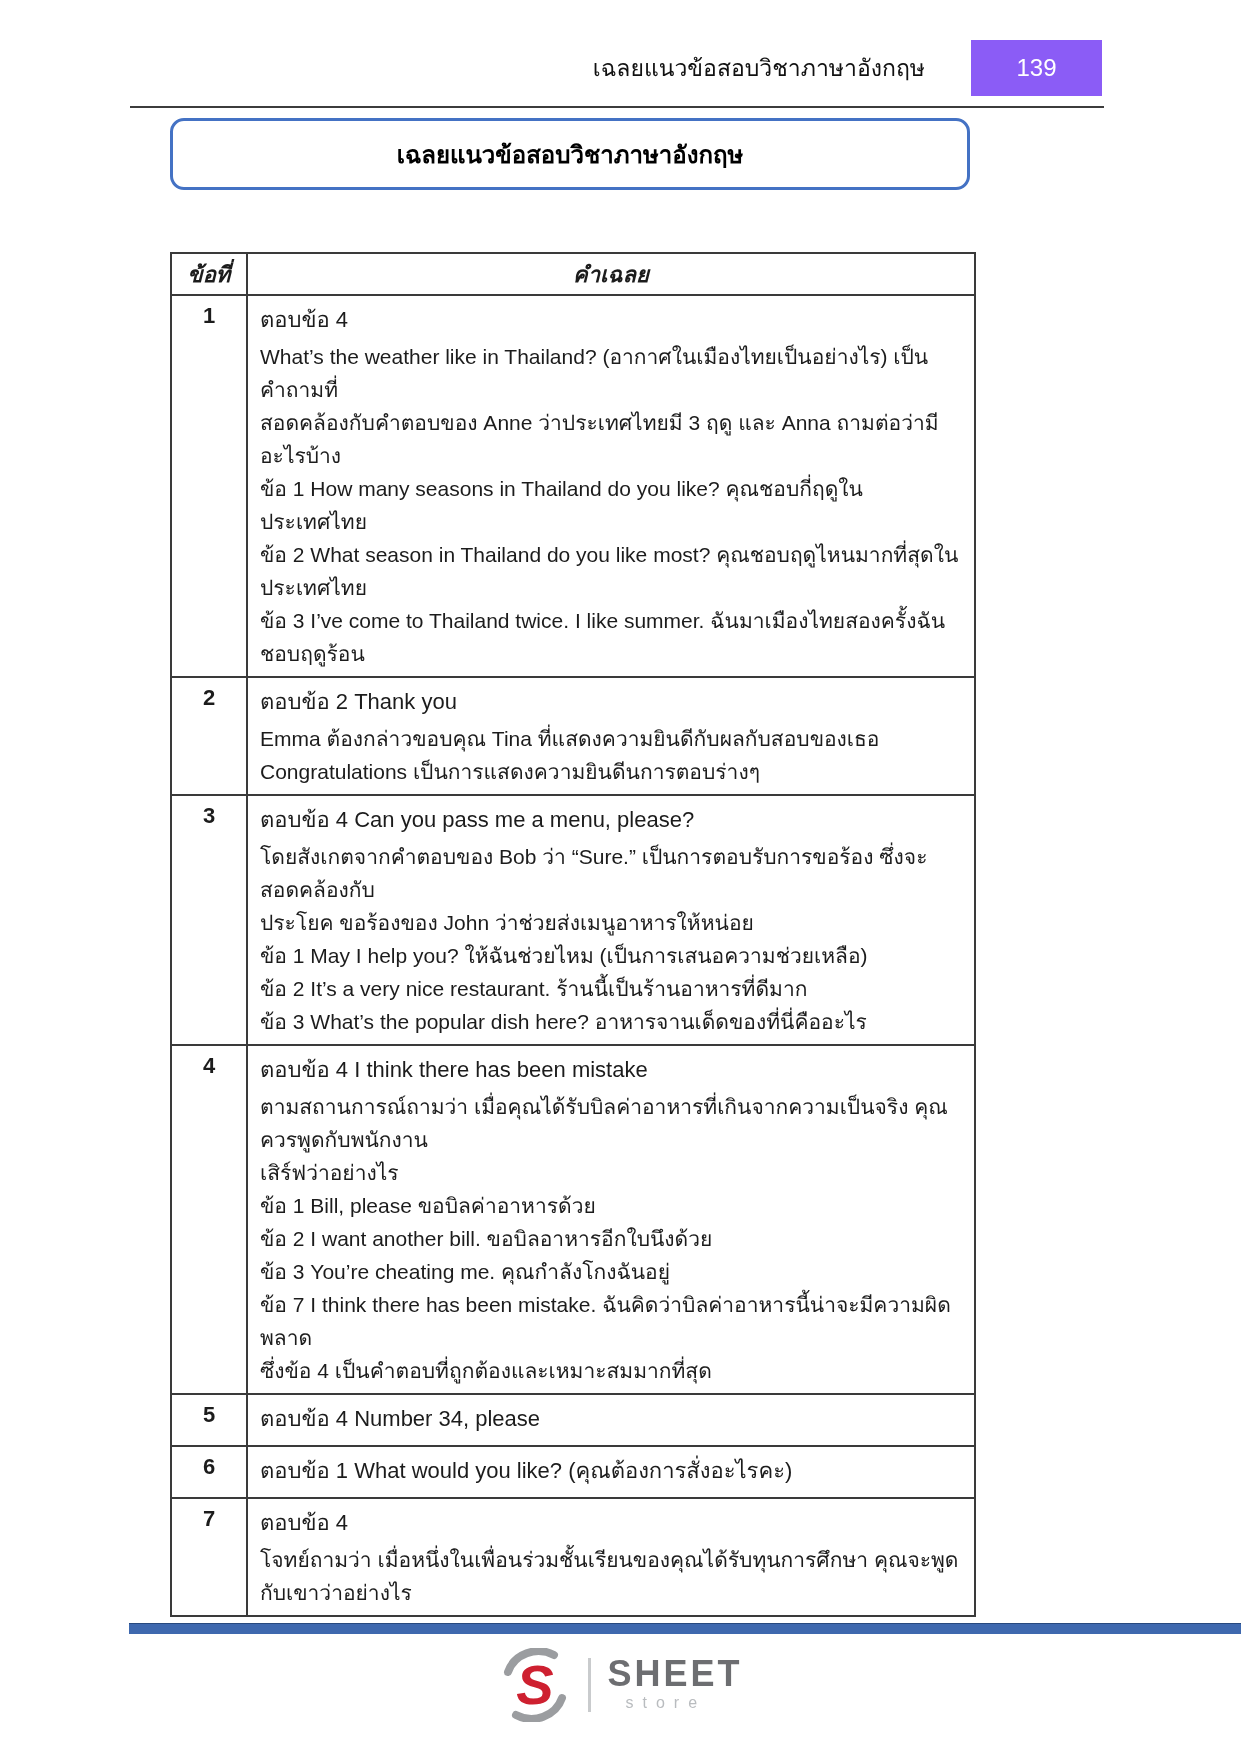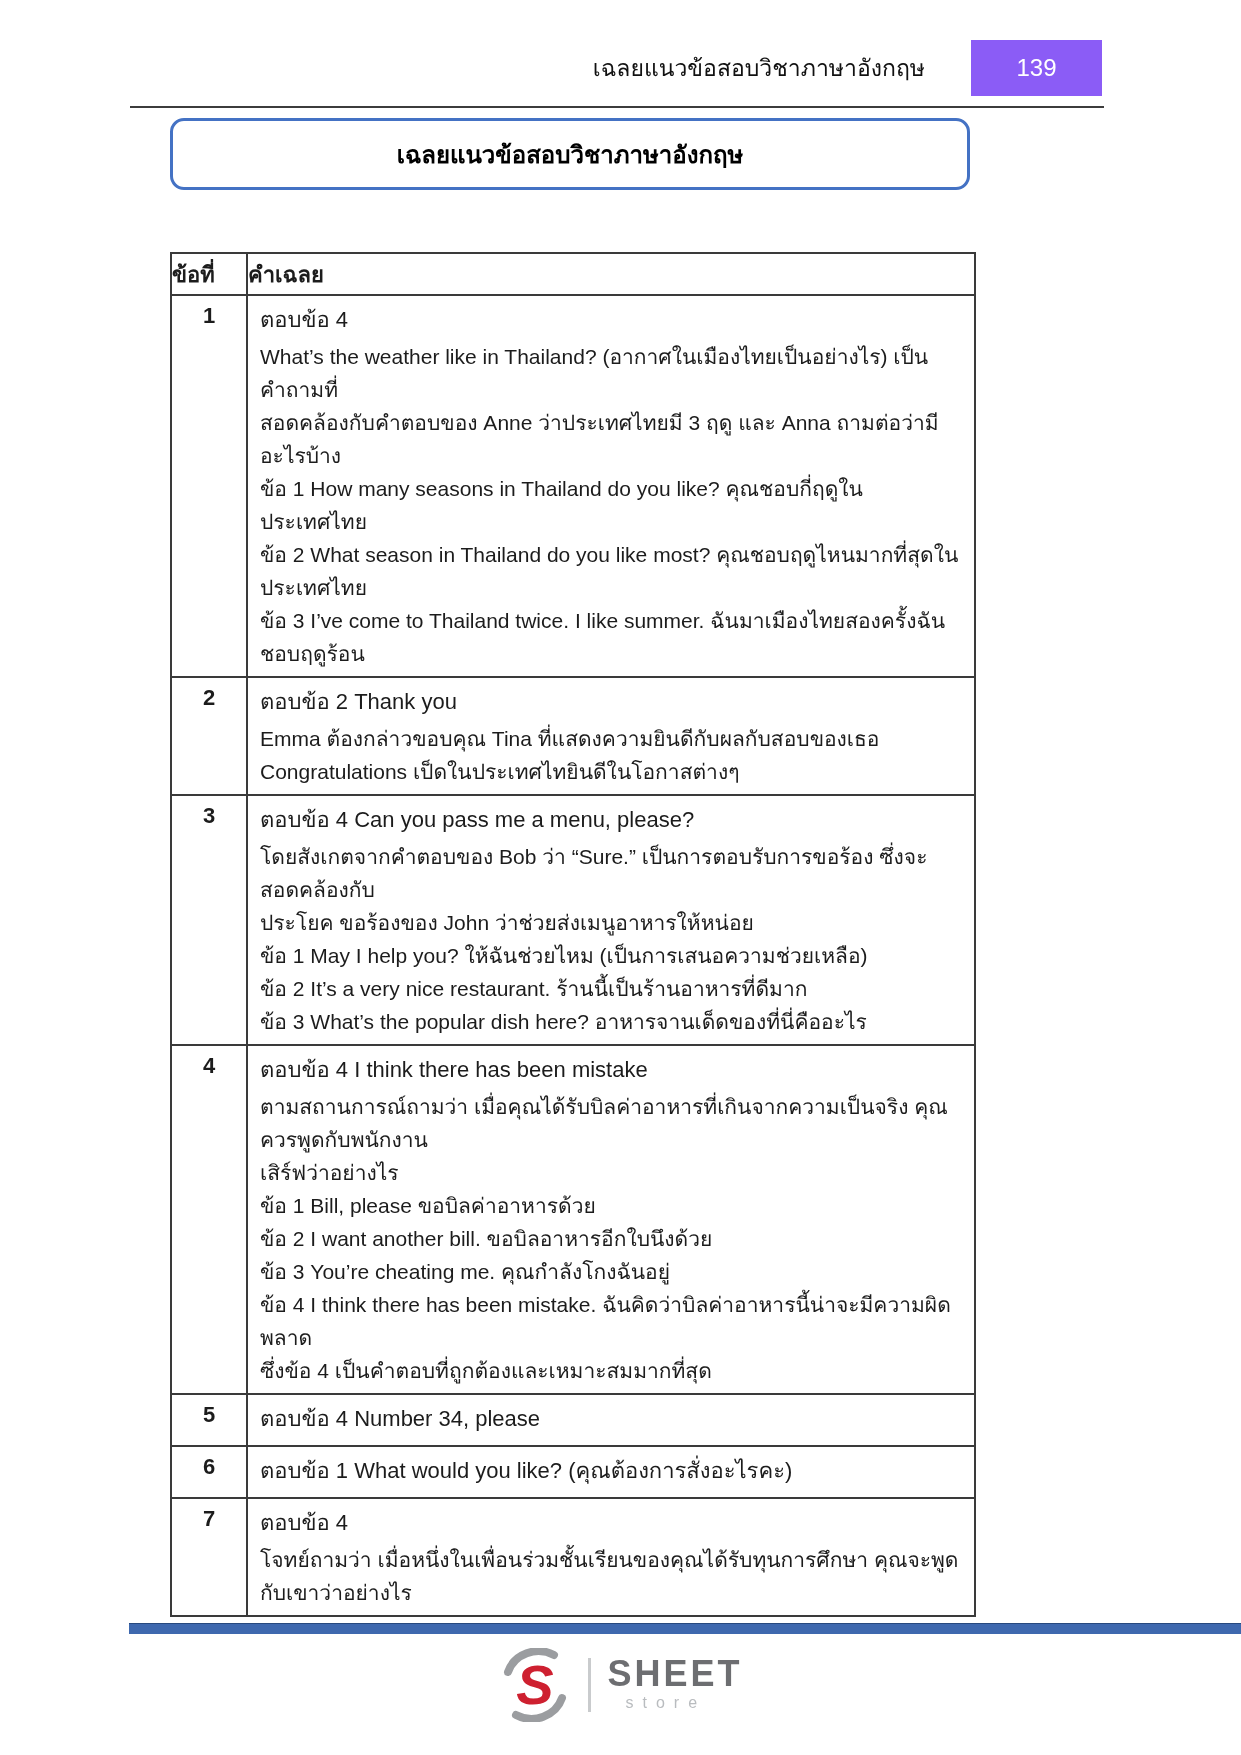--- a/index.html
+++ b/index.html
@@ -17,21 +17,21 @@
   
   .title-box { position:absolute; top:118px; left:170px; width:800px; height:72px;
                border:3px solid #4472C4; border-radius:14px;
                display:flex; align-items:center; justify-content:center; background:#fff; }
   .title-box-text { font-weight:bold; font-size:24px; color:#000; }
 
   
   .answers-table { position:absolute; top:252px; left:170px; width:806px;
                    border-collapse:collapse; font-size:21px; color:#1c1c1c; }
   .answers-table th, .answers-table td { border:2px solid #3a3a3a; }
-  .answers-table th { height:42px; font-size:22px; font-weight:bold; text-align:left; padding:0; }
+  .answers-table th { height:42px; font-size:22px; font-weight:bold; text-align:center; padding:0;font-style:italic; }
   .col-no { width:76px; }
   td.cell-no { text-align:center; vertical-align:top; padding-top:7px; font-size:22px; font-weight:bold; }
   td.cell-answer { padding:4px 10px 6px 12px; vertical-align:top; }
   .row-title { font-weight:normal; font-size:22px; line-height:40px; }
   .line { line-height:33px; }
 
   
   .footer-bar { position:absolute; top:1623px; left:129px; width:1112px; height:11px;
                 background:#3E68AE; border-top:1px solid #27497f; }
   .footer-logo { position:absolute; top:1648px; left:0; width:100%;
@@ -76,21 +76,21 @@
           <div class="line">ข้อ 2 What season in Thailand do you like most? คุณชอบฤดูไหนมากที่สุดในประเทศไทย</div>
           <div class="line">ข้อ 3 I’ve come to Thailand twice. I like summer. ฉันมาเมืองไทยสองครั้งฉันชอบฤดูร้อน</div>
         </td>
       </tr>
 
       <tr>
         <td class="cell-no">2</td>
         <td class="cell-answer">
           <div class="row-title">ตอบข้อ 2   Thank you</div>
           <div class="line">Emma ต้องกล่าวขอบคุณ Tina ที่แสดงความยินดีกับผลกับสอบของเธอ</div>
-          <div class="line">Congratulations เป็ดในประเทศไทยินดีในโอกาสต่างๆ</div>
+          <div class="line">Congratulations เป็นการแสดงความยินดีนการตอบร่างๆ</div>
         </td>
       </tr>
 
       <tr>
         <td class="cell-no">3</td>
         <td class="cell-answer">
           <div class="row-title">ตอบข้อ 4 Can you pass me a menu, please?</div>
           <div class="line">โดยสังเกตจากคำตอบของ Bob ว่า  “Sure.” เป็นการตอบรับการขอร้อง ซึ่งจะสอดคล้องกับ</div>
           <div class="line">ประโยค ขอร้องของ John ว่าช่วยส่งเมนูอาหารให้หน่อย</div>
           <div class="line">ข้อ 1 May I help you? ให้ฉันช่วยไหม (เป็นการเสนอความช่วยเหลือ)</div>
@@ -101,21 +101,21 @@
 
       <tr>
         <td class="cell-no">4</td>
         <td class="cell-answer">
           <div class="row-title">ตอบข้อ 4  I think there has been mistake</div>
           <div class="line">ตามสถานการณ์ถามว่า เมื่อคุณได้รับบิลค่าอาหารที่เกินจากความเป็นจริง คุณควรพูดกับพนักงาน</div>
           <div class="line">เสิร์ฟว่าอย่างไร</div>
           <div class="line">ข้อ 1 Bill, please ขอบิลค่าอาหารด้วย</div>
           <div class="line">ข้อ 2 I want another bill. ขอบิลอาหารอีกใบนึงด้วย</div>
           <div class="line">ข้อ 3 You’re cheating me. คุณกำลังโกงฉันอยู่</div>
-          <div class="line">ข้อ 4 I think there has been mistake. ฉันคิดว่าบิลค่าอาหารนี้น่าจะมีความผิดพลาด</div>
+          <div class="line">ข้อ 7 I think there has been mistake. ฉันคิดว่าบิลค่าอาหารนี้น่าจะมีความผิดพลาด</div>
           <div class="line">ซึ่งข้อ 4 เป็นคำตอบที่ถูกต้องและเหมาะสมมากที่สุด</div>
         </td>
       </tr>
 
       <tr>
         <td class="cell-no">5</td>
         <td class="cell-answer">
           <div class="row-title">ตอบข้อ 4 Number 34, please</div>
         </td>
       </tr>

